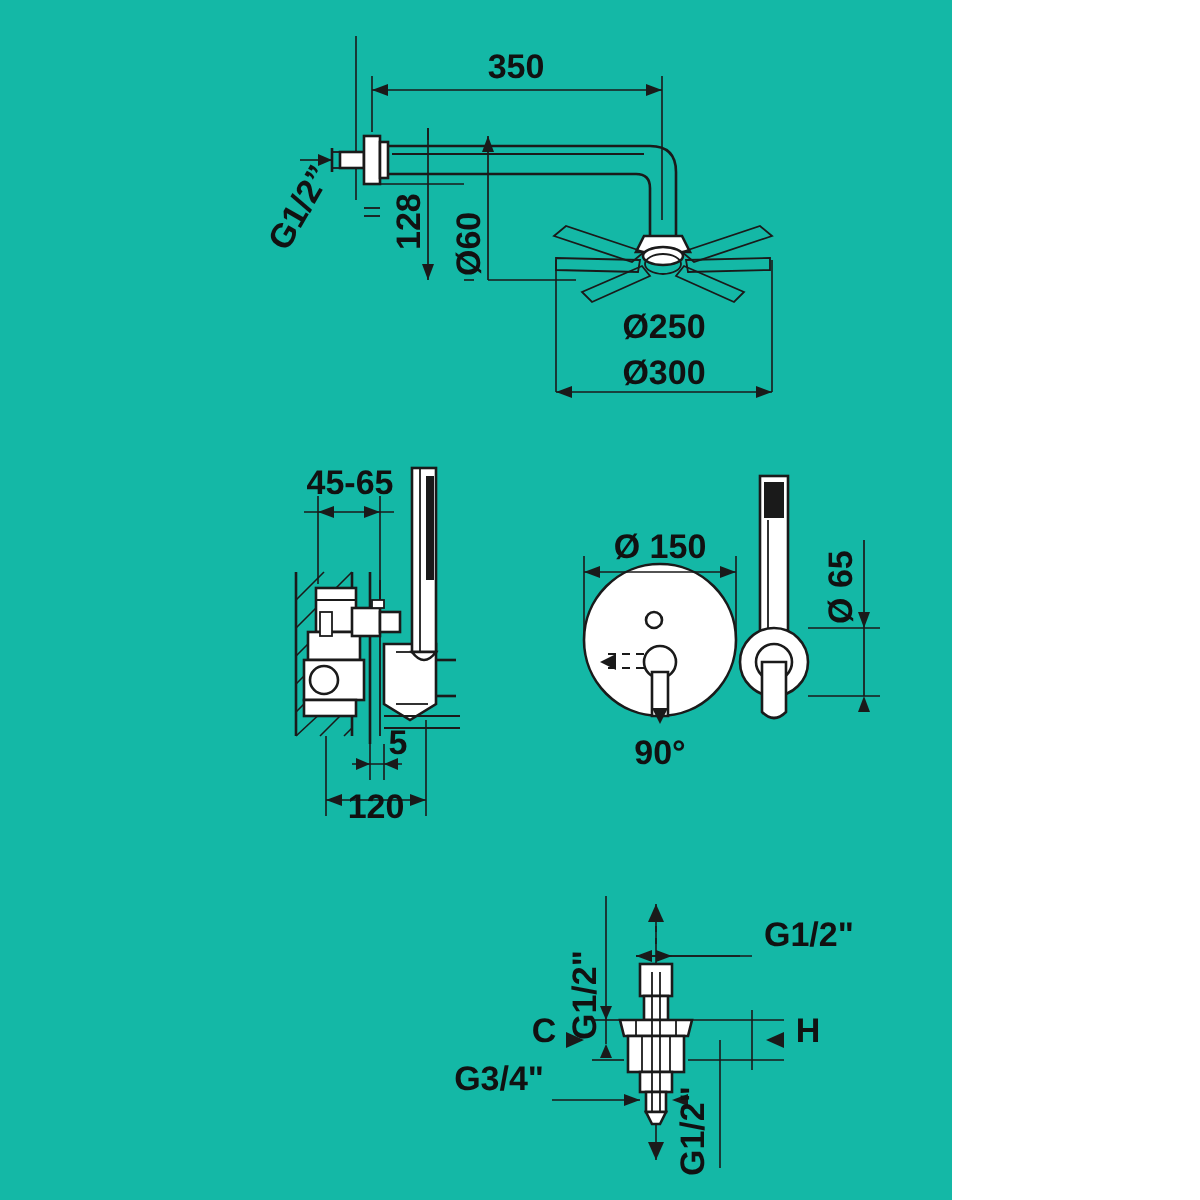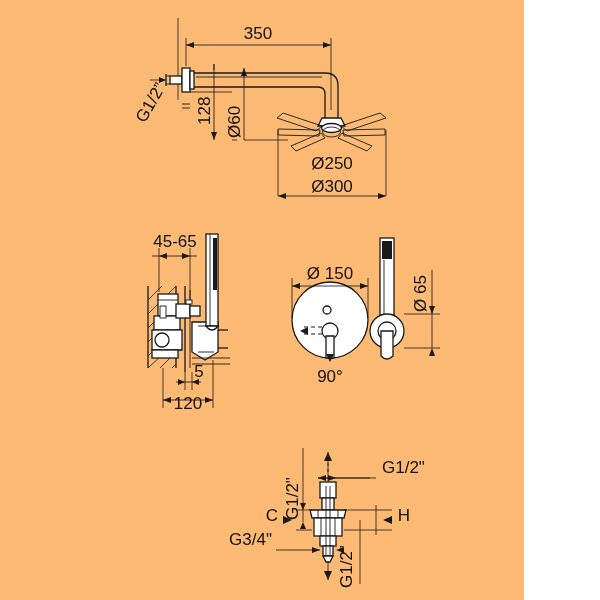--- a/index.html
+++ b/index.html
@@ -1,17 +1,17 @@
 <!DOCTYPE html>
 <html><head>
 <meta charset="utf-8">
 <style>
   html,body{margin:0;padding:0;background:#ffffff;}
   body{width:600px;height:600px;font-family:"Liberation Sans",sans-serif;overflow:hidden;}
-  #sheet{position:relative;width:524px;height:600px;background:#fdba74;}
+  #sheet{position:relative;width:476px;height:600px;background:#14b8a6;font-weight:bold;}
   svg{display:block;}
   .ln{stroke:#1a1a1a;fill:none;}
   .thin{stroke-width:0.9;}
   .med{stroke-width:1.3;}
   .dimline{stroke:#1a1a1a;stroke-width:0.85;fill:none;}
   .extline{stroke:#1a1a1a;stroke-width:0.8;fill:none;}
   .center{stroke:#1a1a1a;stroke-width:0.8;fill:none;}
   .hatch{stroke:#1a1a1a;stroke-width:0.8;fill:none;}
   .dashed{stroke:#1a1a1a;stroke-width:1.1;fill:none;stroke-dasharray:4,3;}
   .fillblk{fill:#1a1a1a;stroke:none;}

